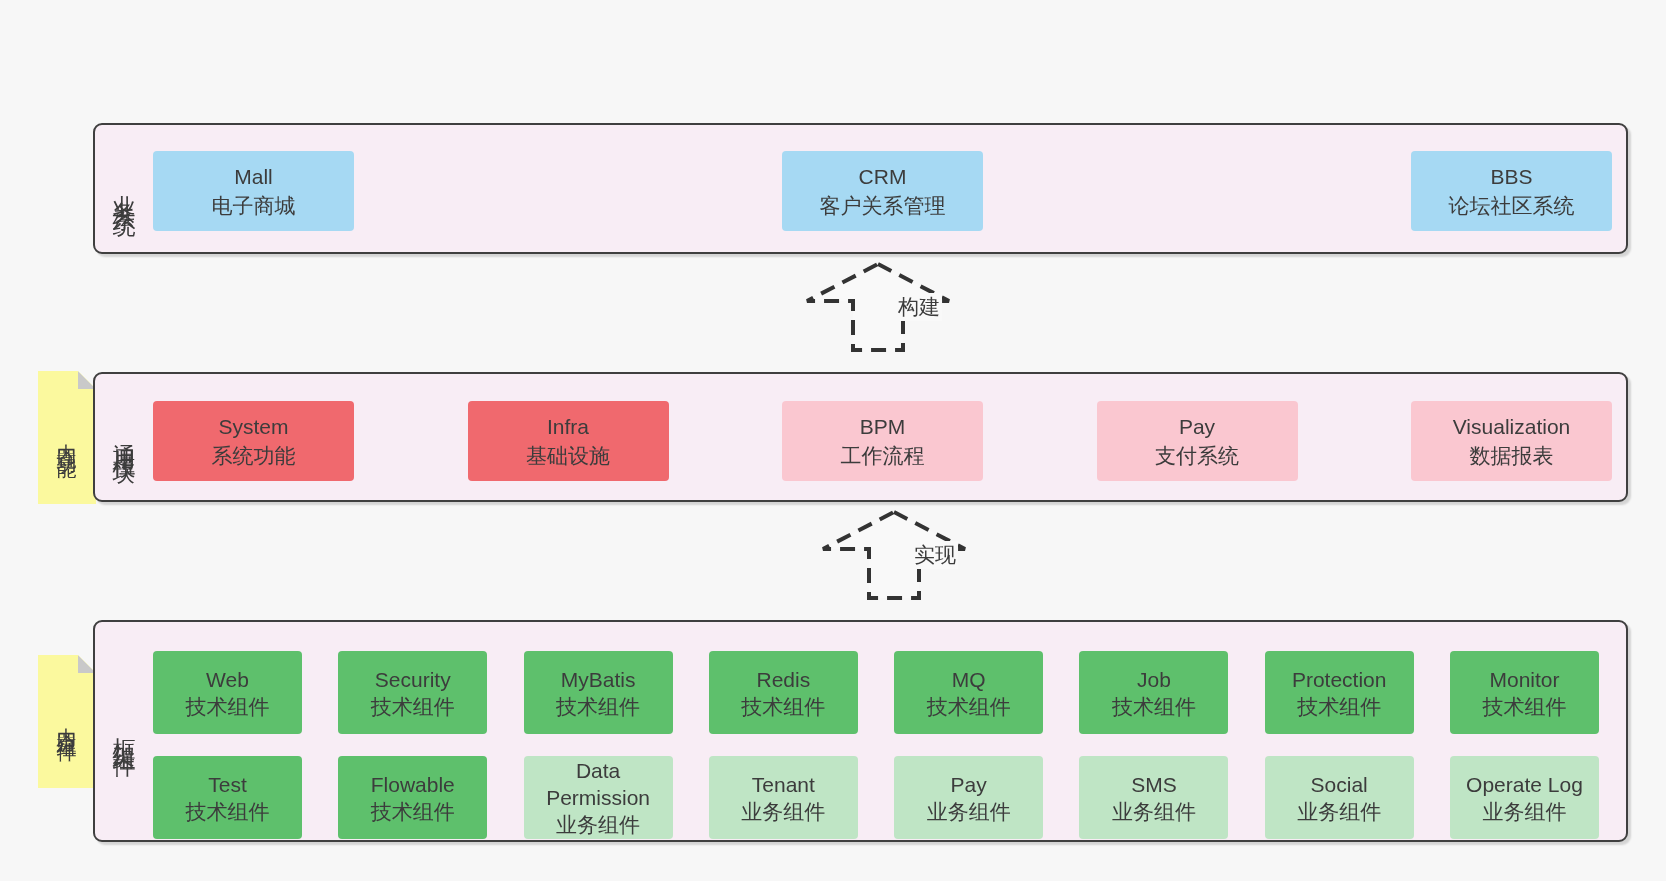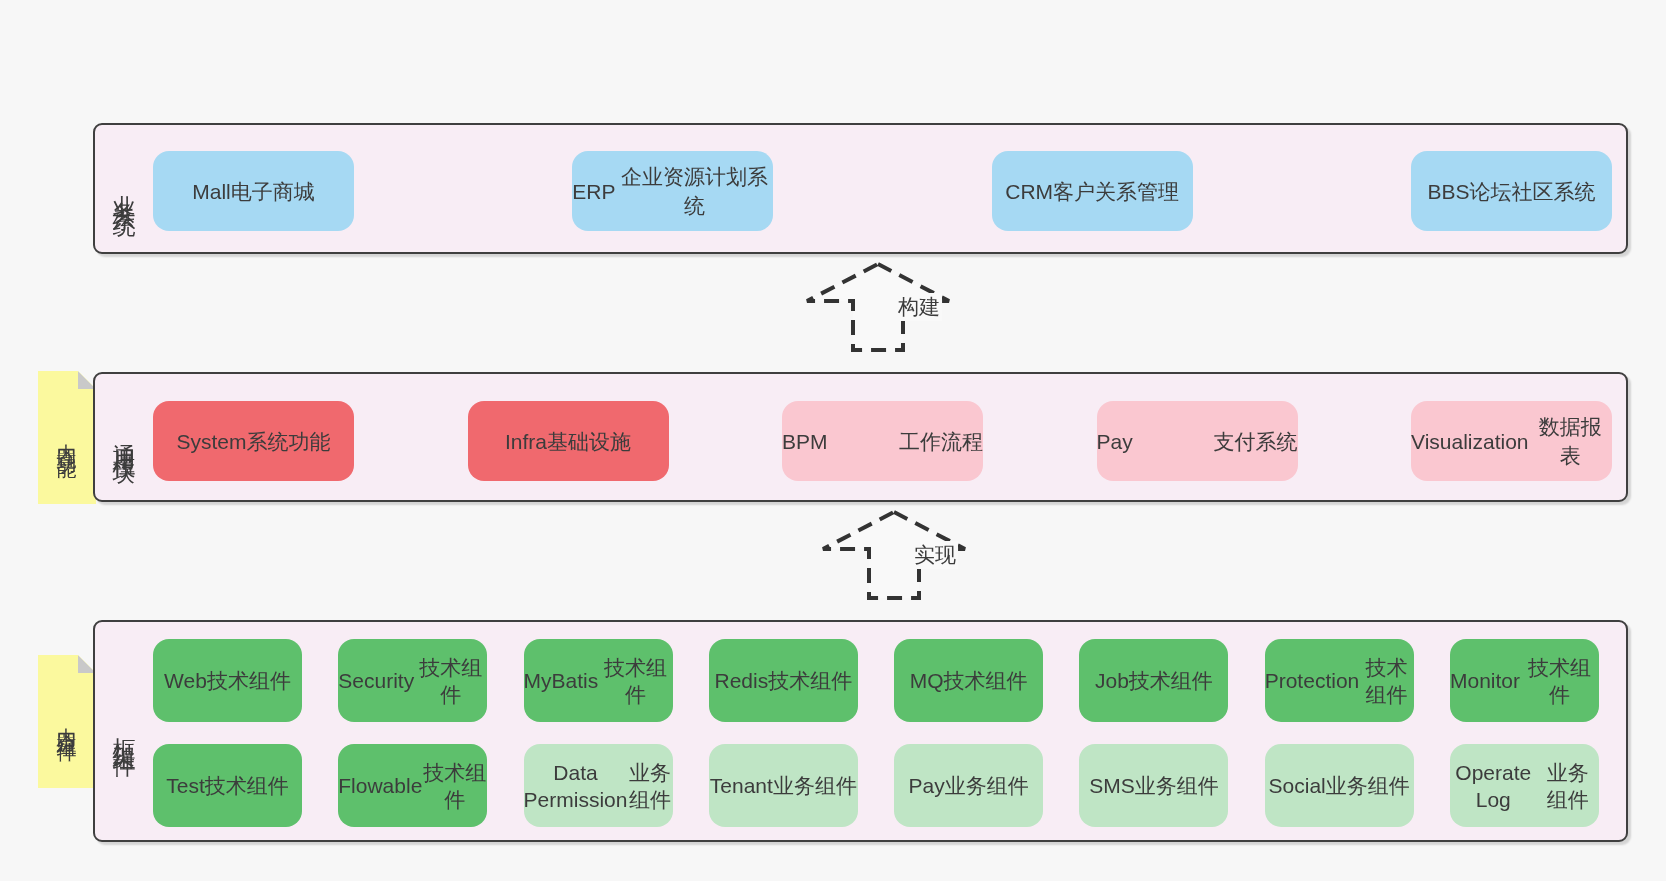--- a/index.html
+++ b/index.html
@@ -30,29 +30,29 @@
     font-size:23px;letter-spacing:6px;color:var(--c-text);line-height:1;
   }
   .row{position:absolute;display:flex;justify-content:space-between;}
   .row-6{left:58px;width:1459px;height:80px;}
   .panel-1 .row-6{top:26px;}
   .panel-2 .row-6{top:27px;gap:40px;}
   .row-8{left:58px;width:1446px;height:83px;}
   .row-8.r1{top:17px;}
   .row-8.r2{top:122px;}
   .box{
-    border-radius:16px;display:flex;flex-direction:row;
+    border-radius:4px;display:flex;flex-direction:column;
     align-items:center;justify-content:center;text-align:center;
     font-size:21px;line-height:29px;color:var(--c-text);
   }
   .row-6 .box{width:201px;height:80px;}
-  .row-8 .box{width:149px;height:83px;line-height:27px;}
+  .row-8 .box{width:149px;height:83px;line-height:27px;margin-top:12px;}
   .blue{background:var(--c-blue);}
   .red{background:var(--c-red);}
-  .pink{background:var(--c-pink);justify-content:space-between;}
+  .pink{background:var(--c-pink);}
   .gdark{background:var(--c-green_dark);}
   .glight{background:var(--c-green_light);}
   .note{
     position:absolute;left:38px;width:58px;height:133px;
     background:var(--c-yellow);z-index:0;
     clip-path:polygon(0 0,calc(100% - 18px) 0,100% 18px,100% 100%,0 100%);
   }
   .note-2{top:371px;}
   .note-3{top:655px;}
   .note-fold{
@@ -83,24 +83,20 @@
 <body>
 
 <div class="panel panel-1">
   <div class="v-label">业务系统</div>
   <div class="row row-6">
     <div class="box blue">
       <div>Mall</div>
       <div>电子商城</div>
     </div>
     <div class="box blue">
-      <div>ERP</div>
-      <div>企业资源计划系统</div>
-    </div>
-    <div class="box blue">
       <div>CRM</div>
       <div>客户关系管理</div>
     </div>
     <div class="box blue">
       <div>BBS</div>
       <div>论坛社区系统</div>
     </div>
   </div>
 </div>
 

